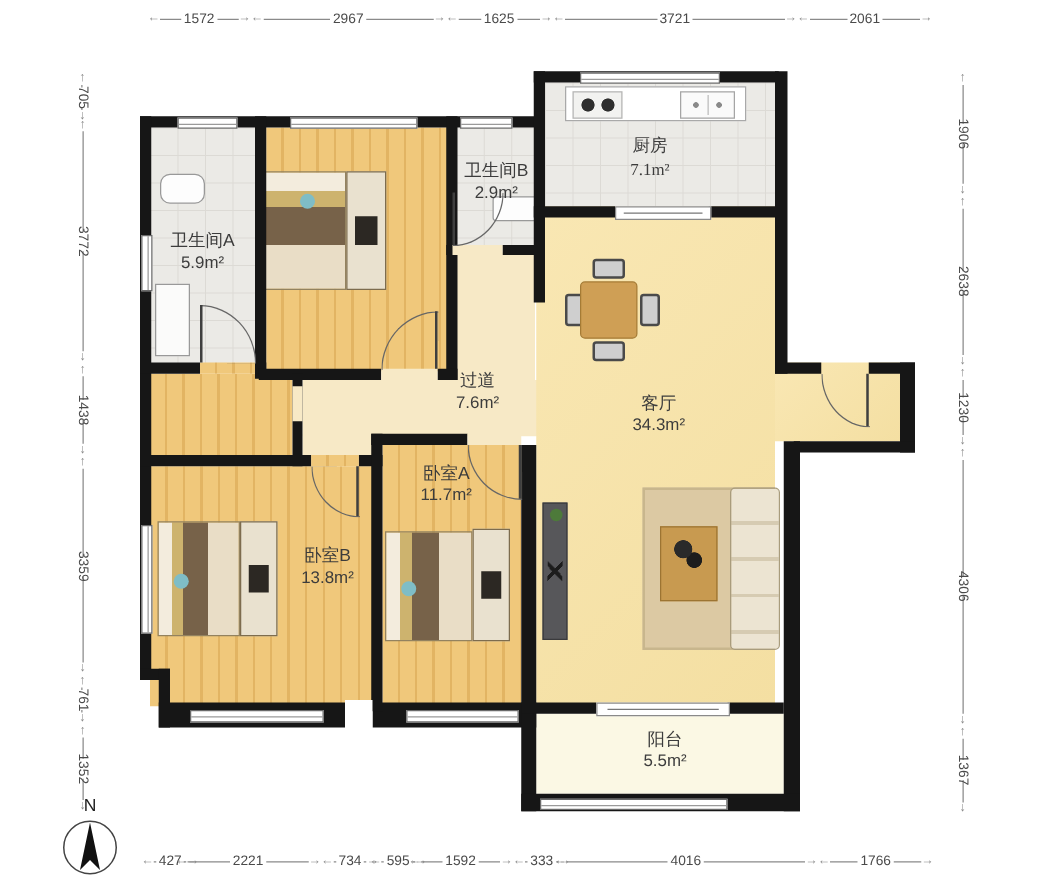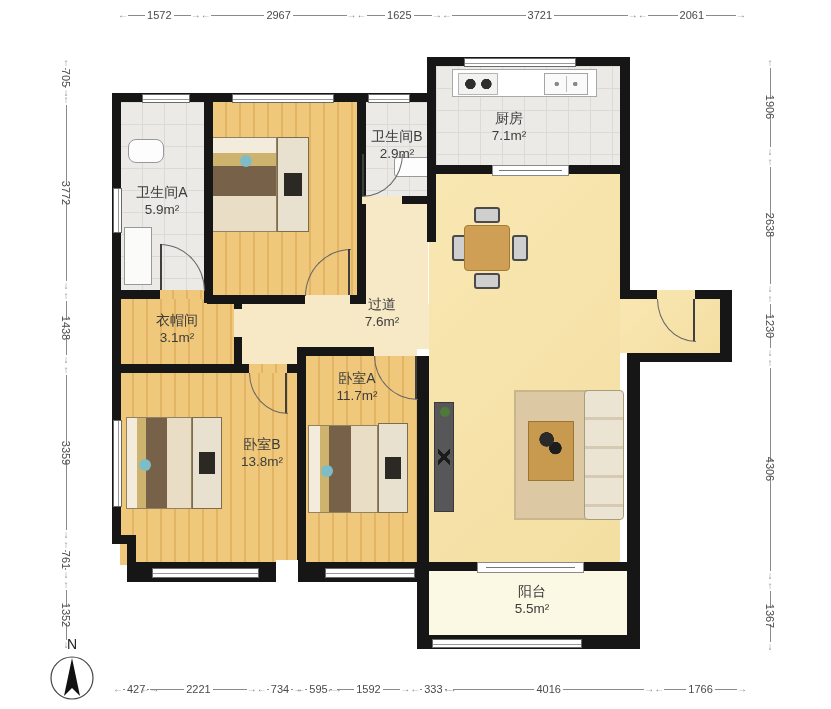--- a/index.html
+++ b/index.html
@@ -267,23 +267,23 @@
         <span class="vnum">1367</span>
         <span class="dlnv"></span>
         <span class="dar">↓</span>
       </div>
     </div>
 
   <div id="plan" class="plan">
 
     <div class="rlabel" style="left:0px;top:126px;"><span>卫生间A</span><span class="area">5.9m²</span></div>
     <div class="rlabel" style="left:235px;top:70px;"><span>卫生间B</span><span class="area">2.9m²</span></div>
-    <div class="rlabel" style="left:347px;top:52px;"><span>厨房</span><span class="area">7.1m²</span></div>
+    <div class="rlabel" style="left:358px;top:52px;font-family:Liberation Serif, serif;"><span>厨房</span><span class="area">7.1m²</span></div>
     <div class="rlabel" style="left:220px;top:238px;"><span>过道</span><span class="area">7.6m²</span></div>
-    <div class="rlabel" style="left:15px;top:254px;"><span>衣帽间</span><span class="area">3.1m²</span></div>
+    <div class="rlabel" style="left:365px;top:256px;"><span>客厅</span><span class="area">34.3m²</span></div>
     <div class="rlabel" style="left:195px;top:312px;"><span>卧室A</span><span class="area">11.7m²</span></div>
     <div class="rlabel" style="left:100px;top:378px;"><span>卧室B</span><span class="area">13.8m²</span></div>
     <div class="rlabel" style="left:370px;top:525px;"><span>阳台</span><span class="area">5.5m²</span></div>
   <div class="f-tile" style="position: absolute; left: 8px; top: 45px; width: 85px; height: 190px;"></div>
       <div class="f-wood" style="position: absolute; left: 101px; top: 45px; width: 145px; height: 195px;"></div>
       <div class="f-tile" style="position: absolute; left: 253px; top: 45px; width: 63px; height: 96px;"></div>
       <div class="f-tile" style="position: absolute; left: 324px; top: 9px; width: 184px; height: 99px;"></div>
       <div class="f-hall" style="position: absolute; left: 253px; top: 145px; width: 63px; height: 103px;"></div>
       <div class="f-hall" style="position: absolute; left: 130px; top: 247px; width: 193px; height: 45px;"></div>
       <div class="f-hall" style="position: absolute; left: 130px; top: 290px; width: 56px; height: 26px;"></div>

